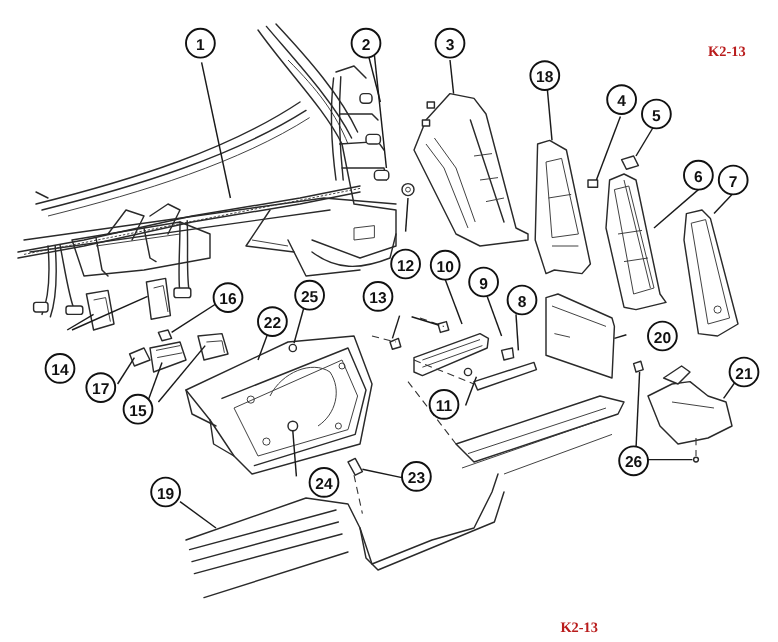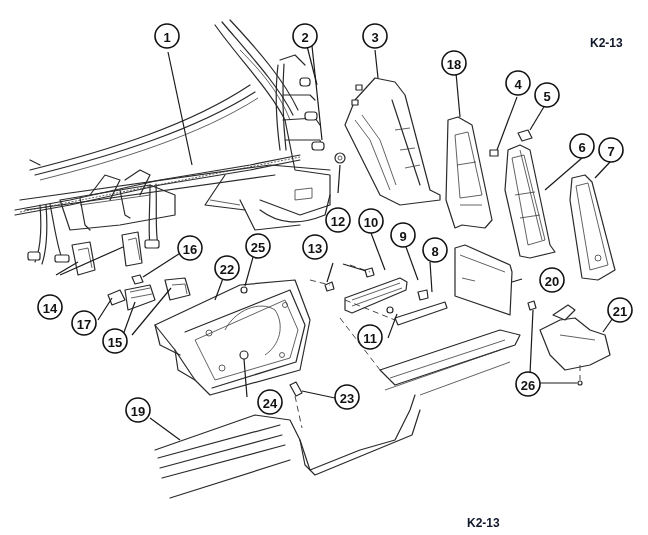--- a/index.html
+++ b/index.html
@@ -7,22 +7,22 @@
          font-family: "Liberation Sans", sans-serif; }
   #diagram { position: absolute; left: 0; top: 0; width: 648px; height: 535px; }
   .ln { fill: none; stroke: #2a2a2a; stroke-width: 1.2; stroke-linejoin: round; stroke-linecap: round; }
   .lt { fill: none; stroke: #3a3a3a; stroke-width: 0.8; }
   .fl { fill: #ffffff; stroke: #2a2a2a; stroke-width: 1.2; stroke-linejoin: round; }
   .dash { fill: none; stroke: #333; stroke-width: 0.9; stroke-dasharray: 6 4; }
   .leader { fill: none; stroke: #1a1a1a; stroke-width: 1.2; }
   .callout-circle { fill: #ffffff; stroke: #111; stroke-width: 1.6; }
   .callout-text { font-family: "Liberation Sans", sans-serif; font-size: 13px; font-weight: bold;
                   fill: #111; text-anchor: middle; dominant-baseline: central; }
-  .fig-id { position: absolute; font-family: Liberation Sans, sans-serif; font-size: 12px;
-            font-weight: bold; color: #0f172a; }
+  .fig-id { position: absolute; font-family: Liberation Serif, serif; font-size: 12px;
+            font-weight: bold; color: #b91c1c; }
   #fig-id-top { left: 590px; top: 36px; }
   #fig-id-bottom { left: 467px; top: 516px; }
 </style>
 </head>
 <body>
 
 <svg id="diagram" viewBox="0 0 648 535" xmlns="http://www.w3.org/2000/svg">
 
   <g>
     <path class="ln" d="M215,25 C240,60 270,90 285,120 L295,170 L330,175 L330,205 L300,215 L260,200"></path>

